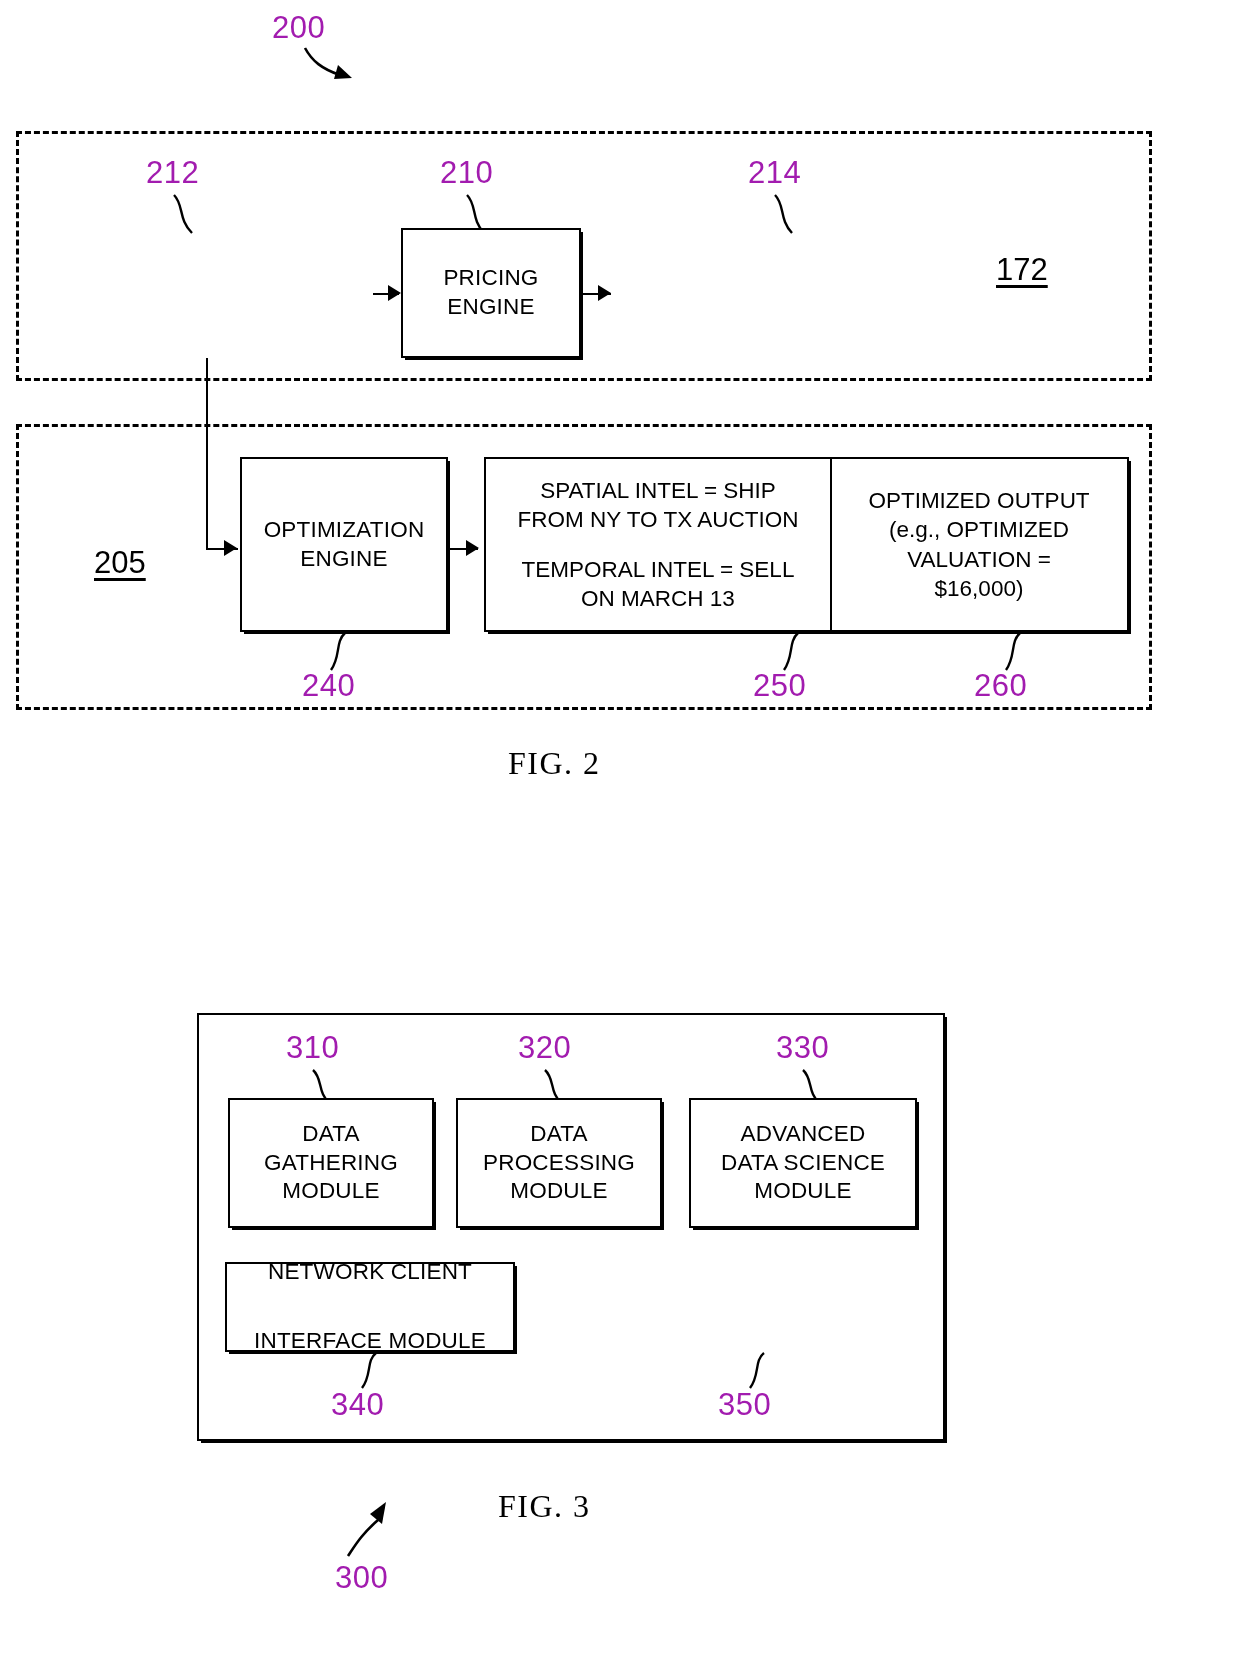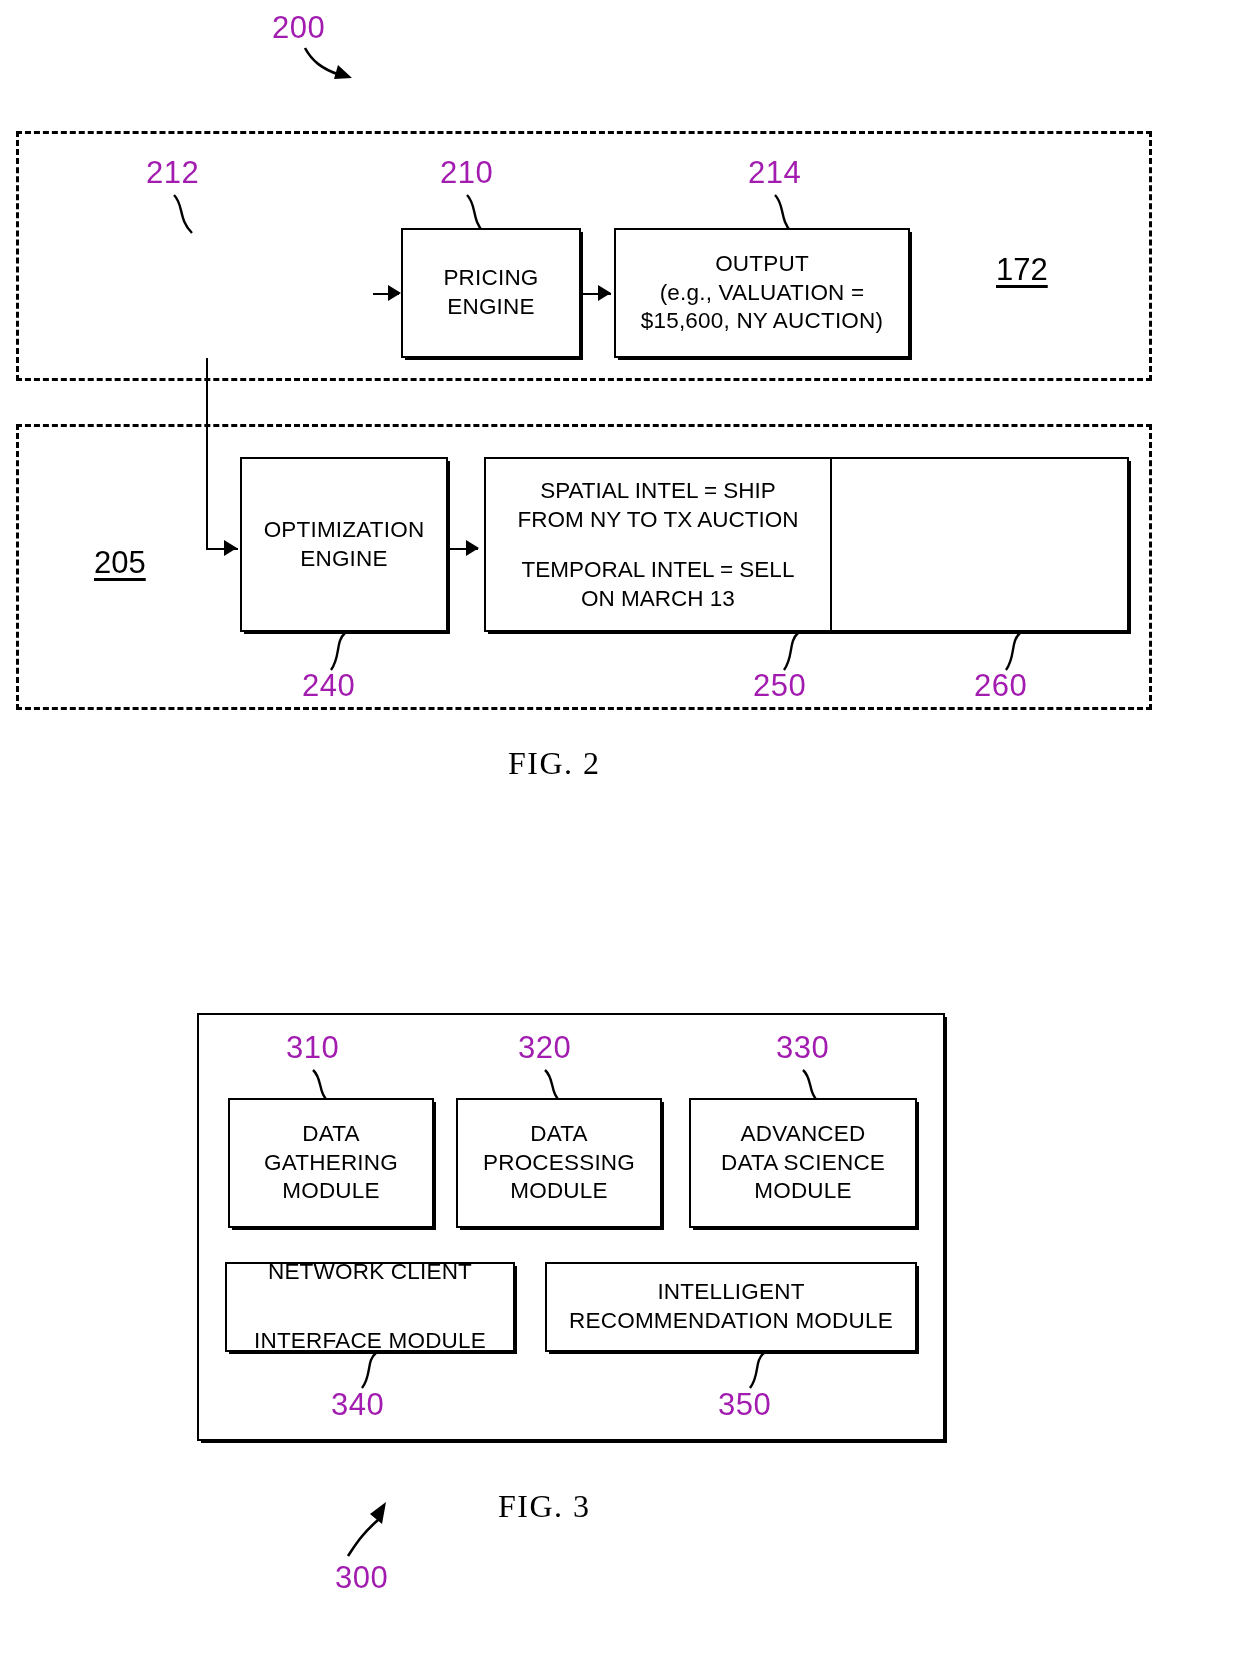--- a/index.html
+++ b/index.html
@@ -160,25 +160,20 @@
   <div class="arrowhead" style="left:388px; top:285px;"></div>
 
   <div class="abs box" style="left:401px; top:228px; width:180px; height:130px;">
     <span class="ln">PRICING</span>
     <span class="ln">ENGINE</span>
   </div>
 
   <div class="hline" style="left:581px; top:293px; width:30px;"></div>
   <div class="arrowhead" style="left:598px; top:285px;"></div>
 
-  <div class="abs box" style="left:614px; top:228px; width:296px; height:130px;">
-    <span class="ln">OUTPUT</span>
-    <span class="ln">(e.g., VALUATION =</span>
-    <span class="ln">$15,600, NY AUCTION)</span>
-  </div>
 
   <div class="vline" style="left:206px; top:358px; height:190px;"></div>
   <div class="hline" style="left:206px; top:548px; width:32px;"></div>
   <div class="arrowhead" style="left:224px; top:540px;"></div>
 
   <div class="abs dashgroup" style="left:16px; top:424px; width:1136px; height:286px;">
     <div class="d-top"></div>
       <div class="d-bot"></div>
     <div class="d-left"></div>
       <div class="d-right"></div>
@@ -197,20 +192,26 @@
     <div class="cell left" style="width:346px;">
       <span class="grp">
         <span class="ln">SPATIAL INTEL = SHIP</span>
         <span class="ln">FROM NY TO TX AUCTION</span>
       </span>
       <span class="grp">
         <span class="ln">TEMPORAL INTEL = SELL</span>
         <span class="ln">ON MARCH 13</span>
       </span>
     </div>
+    <div class="cell" style="width:294px;">
+      <span class="ln">OPTIMIZED OUTPUT</span>
+      <span class="ln">(e.g., OPTIMIZED</span>
+      <span class="ln">VALUATION =</span>
+      <span class="ln">$16,000)</span>
+    </div>
   </div>
 
   <svg class="lead" style="left:325px; top:632px;" width="34" height="40" viewBox="0 0 34 40">
     <path d="M20,1 C10,10 16,24 6,38" fill="none" stroke="#000" stroke-width="2.4"></path>
   </svg>
   <div class="abs ref" style="left:302px; top:670px;">240</div>
 
   <svg class="lead" style="left:778px; top:632px;" width="34" height="40" viewBox="0 0 34 40">
     <path d="M20,1 C10,10 16,24 6,38" fill="none" stroke="#000" stroke-width="2.4"></path>
   </svg>
@@ -257,24 +258,20 @@
     <span class="ln">ADVANCED</span>
     <span class="ln">DATA SCIENCE</span>
     <span class="ln">MODULE</span>
   </div>
 
   <div class="abs box" style="left:225px; top:1262px; width:290px; height:90px;gap:40px;">
     <span class="ln">NETWORK CLIENT</span>
     <span class="ln">INTERFACE MODULE</span>
   </div>
 
-  <div class="abs box" style="left:545px; top:1262px; width:372px; height:90px;">
-    <span class="ln">INTELLIGENT</span>
-    <span class="ln">RECOMMENDATION MODULE</span>
-  </div>
 
   <svg class="lead" style="left:356px; top:1352px;" width="32" height="38" viewBox="0 0 32 38">
     <path d="M20,1 C10,9 16,23 6,36" fill="none" stroke="#000" stroke-width="2.4"></path>
   </svg>
   <div class="abs ref" style="left:331px; top:1389px;text-align:center;">340</div>
 
   <svg class="lead" style="left:744px; top:1352px;" width="32" height="38" viewBox="0 0 32 38">
     <path d="M20,1 C10,9 16,23 6,36" fill="none" stroke="#000" stroke-width="2.4"></path>
   </svg>
   <div class="abs ref" style="left:718px; top:1389px;">350</div>

